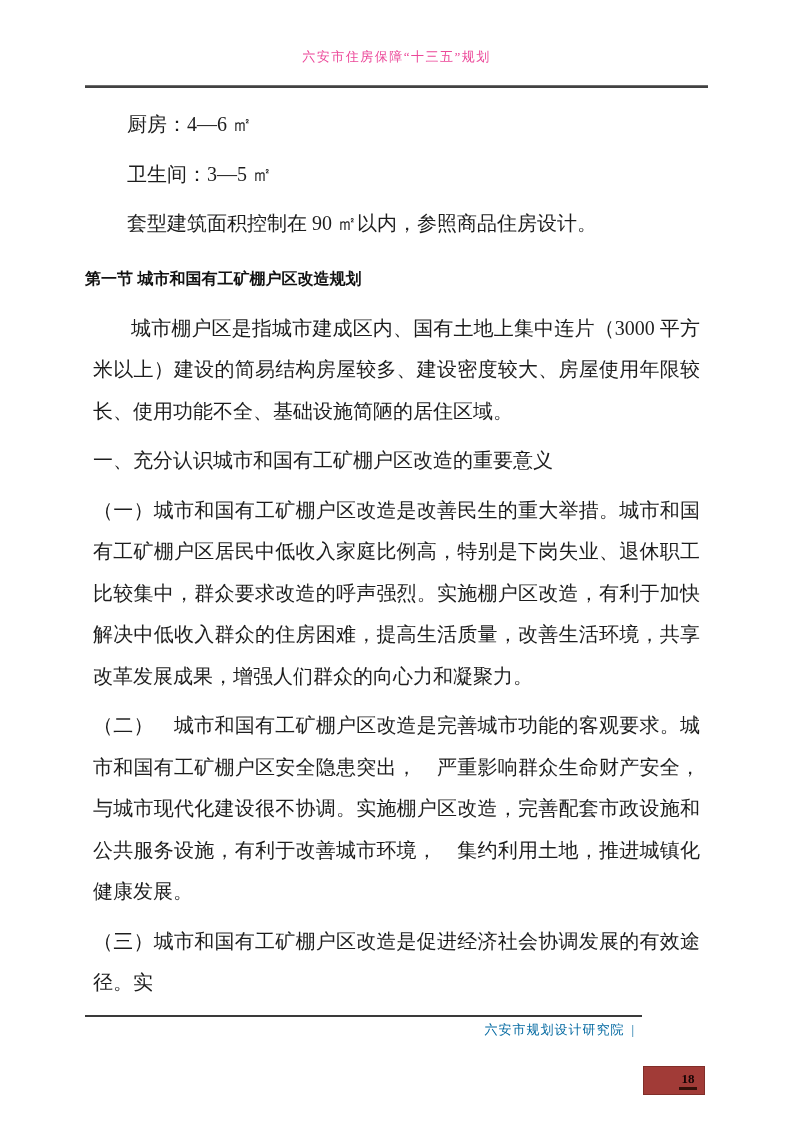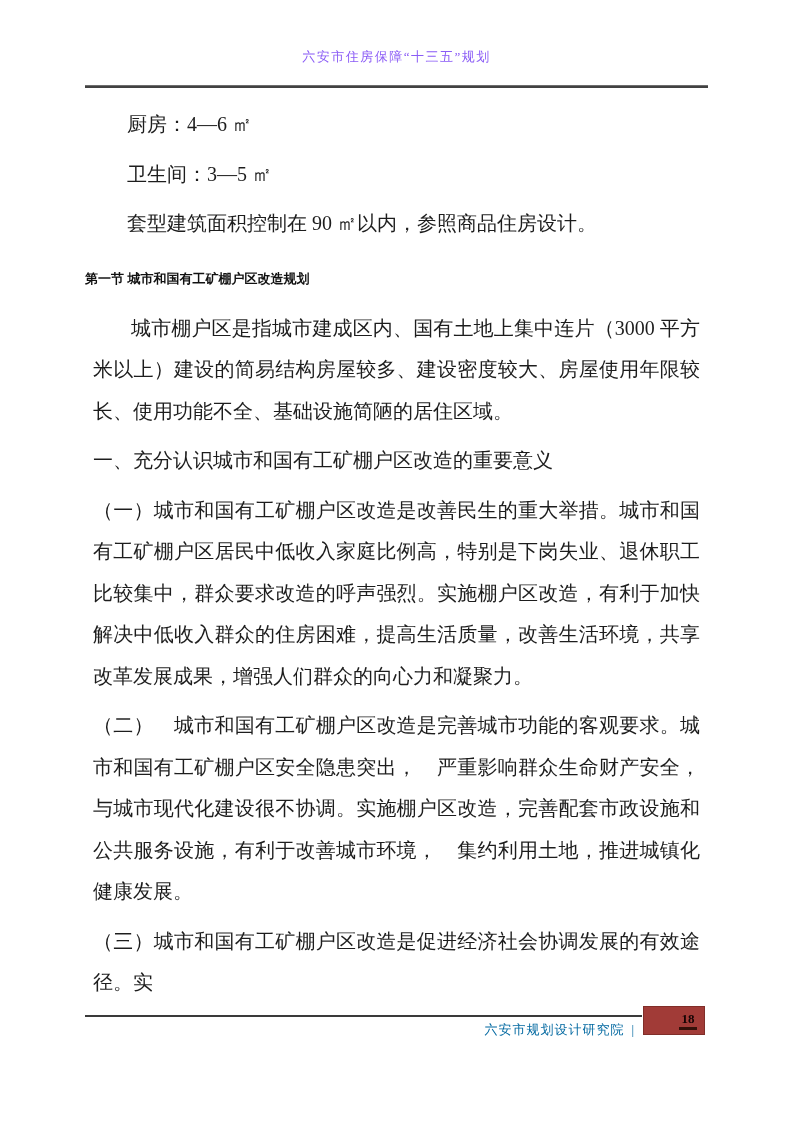--- a/index.html
+++ b/index.html
@@ -14,21 +14,21 @@
     overflow: hidden;
   }
 
   
   .header-title {
     position: absolute;
     left: 85px; top: 48px; width: 623px;
     text-align: center;
     font-size: 13px;
     letter-spacing: 1.5px;
-    color: #8b5cf6;
+    color: #ec4899;
     white-space: nowrap;
   }
   .header-rule {
     position: absolute;
     left: 85px; top: 85px; width: 623px; height: 2px;
     background: #424242;
     border-top: 1px solid #6d6d6d;
   }
 
   
@@ -47,21 +47,21 @@
     font-family: "Liberation Sans", "DejaVu Sans", sans-serif;
     font-weight: bold;
     font-size: 23px;
     line-height: 46px;
     color: #111;
   }
   .section {
     margin: 13px 0 0 0;
     font-family: "Liberation Sans", "DejaVu Sans", sans-serif;
     font-weight: bold;
-    font-size: 13px;
+    font-size: 16px;
     line-height: 42px;
     color: #111;
     text-align: left;
   }
   .intro { margin-top: 8px !important; text-indent: 38px; }
   .para  { text-indent: 0; }
 
   
   .footer-rule {
     position: absolute;
@@ -73,21 +73,21 @@
     left: 85px; top: 1021px; width: 550px;
     text-align: right;
     font-size: 13px;
     letter-spacing: 1px;
     color: #0369a1;
     white-space: nowrap;
   }
   .footer-sep { margin-left: 7px; }
   .page-badge {
     position: absolute;
-    left: 643px; top: 1006px; width: 62px; height: 29px;
+    left: 643px; top: 1066px; width: 62px; height: 29px;
     background: #a13b37;
     border: 1px solid #802e29;
     box-sizing: border-box;
     padding-left: 28px;
   }
   .badge-inner {
     margin: 3px 7px 0 7px;
     border-bottom: 3px solid #351009;
     text-align: center;
     font-size: 13px;

